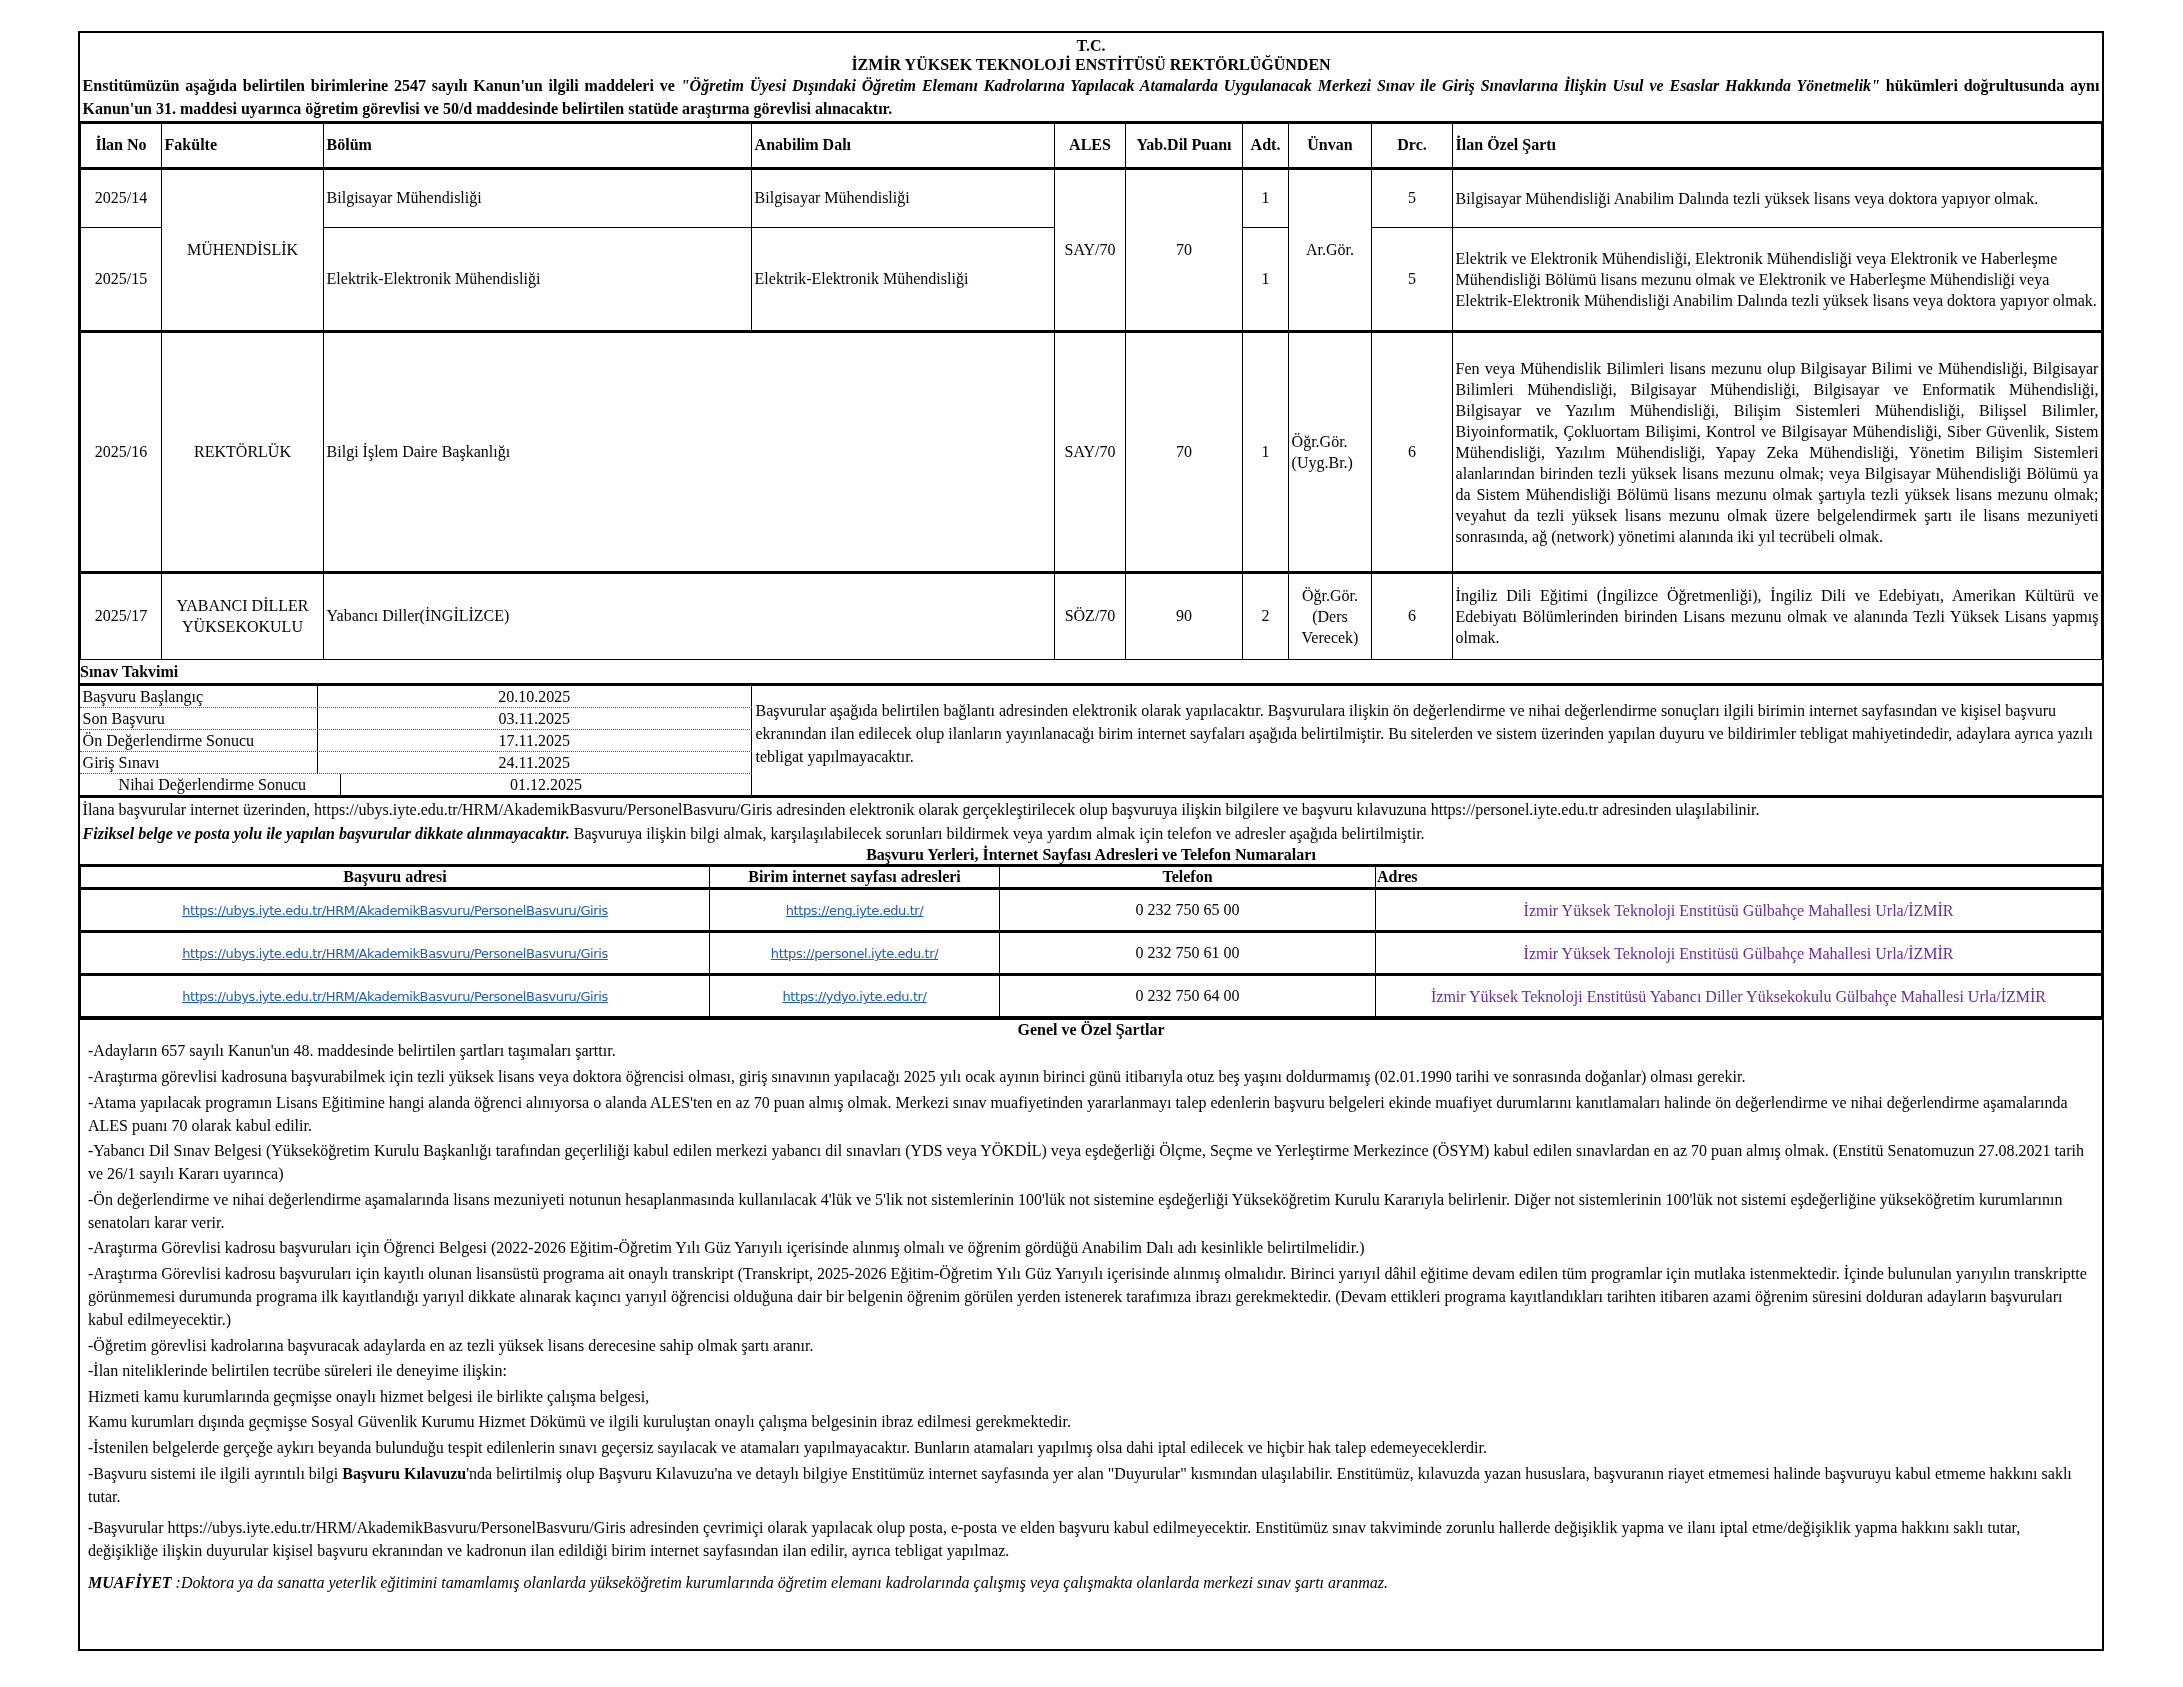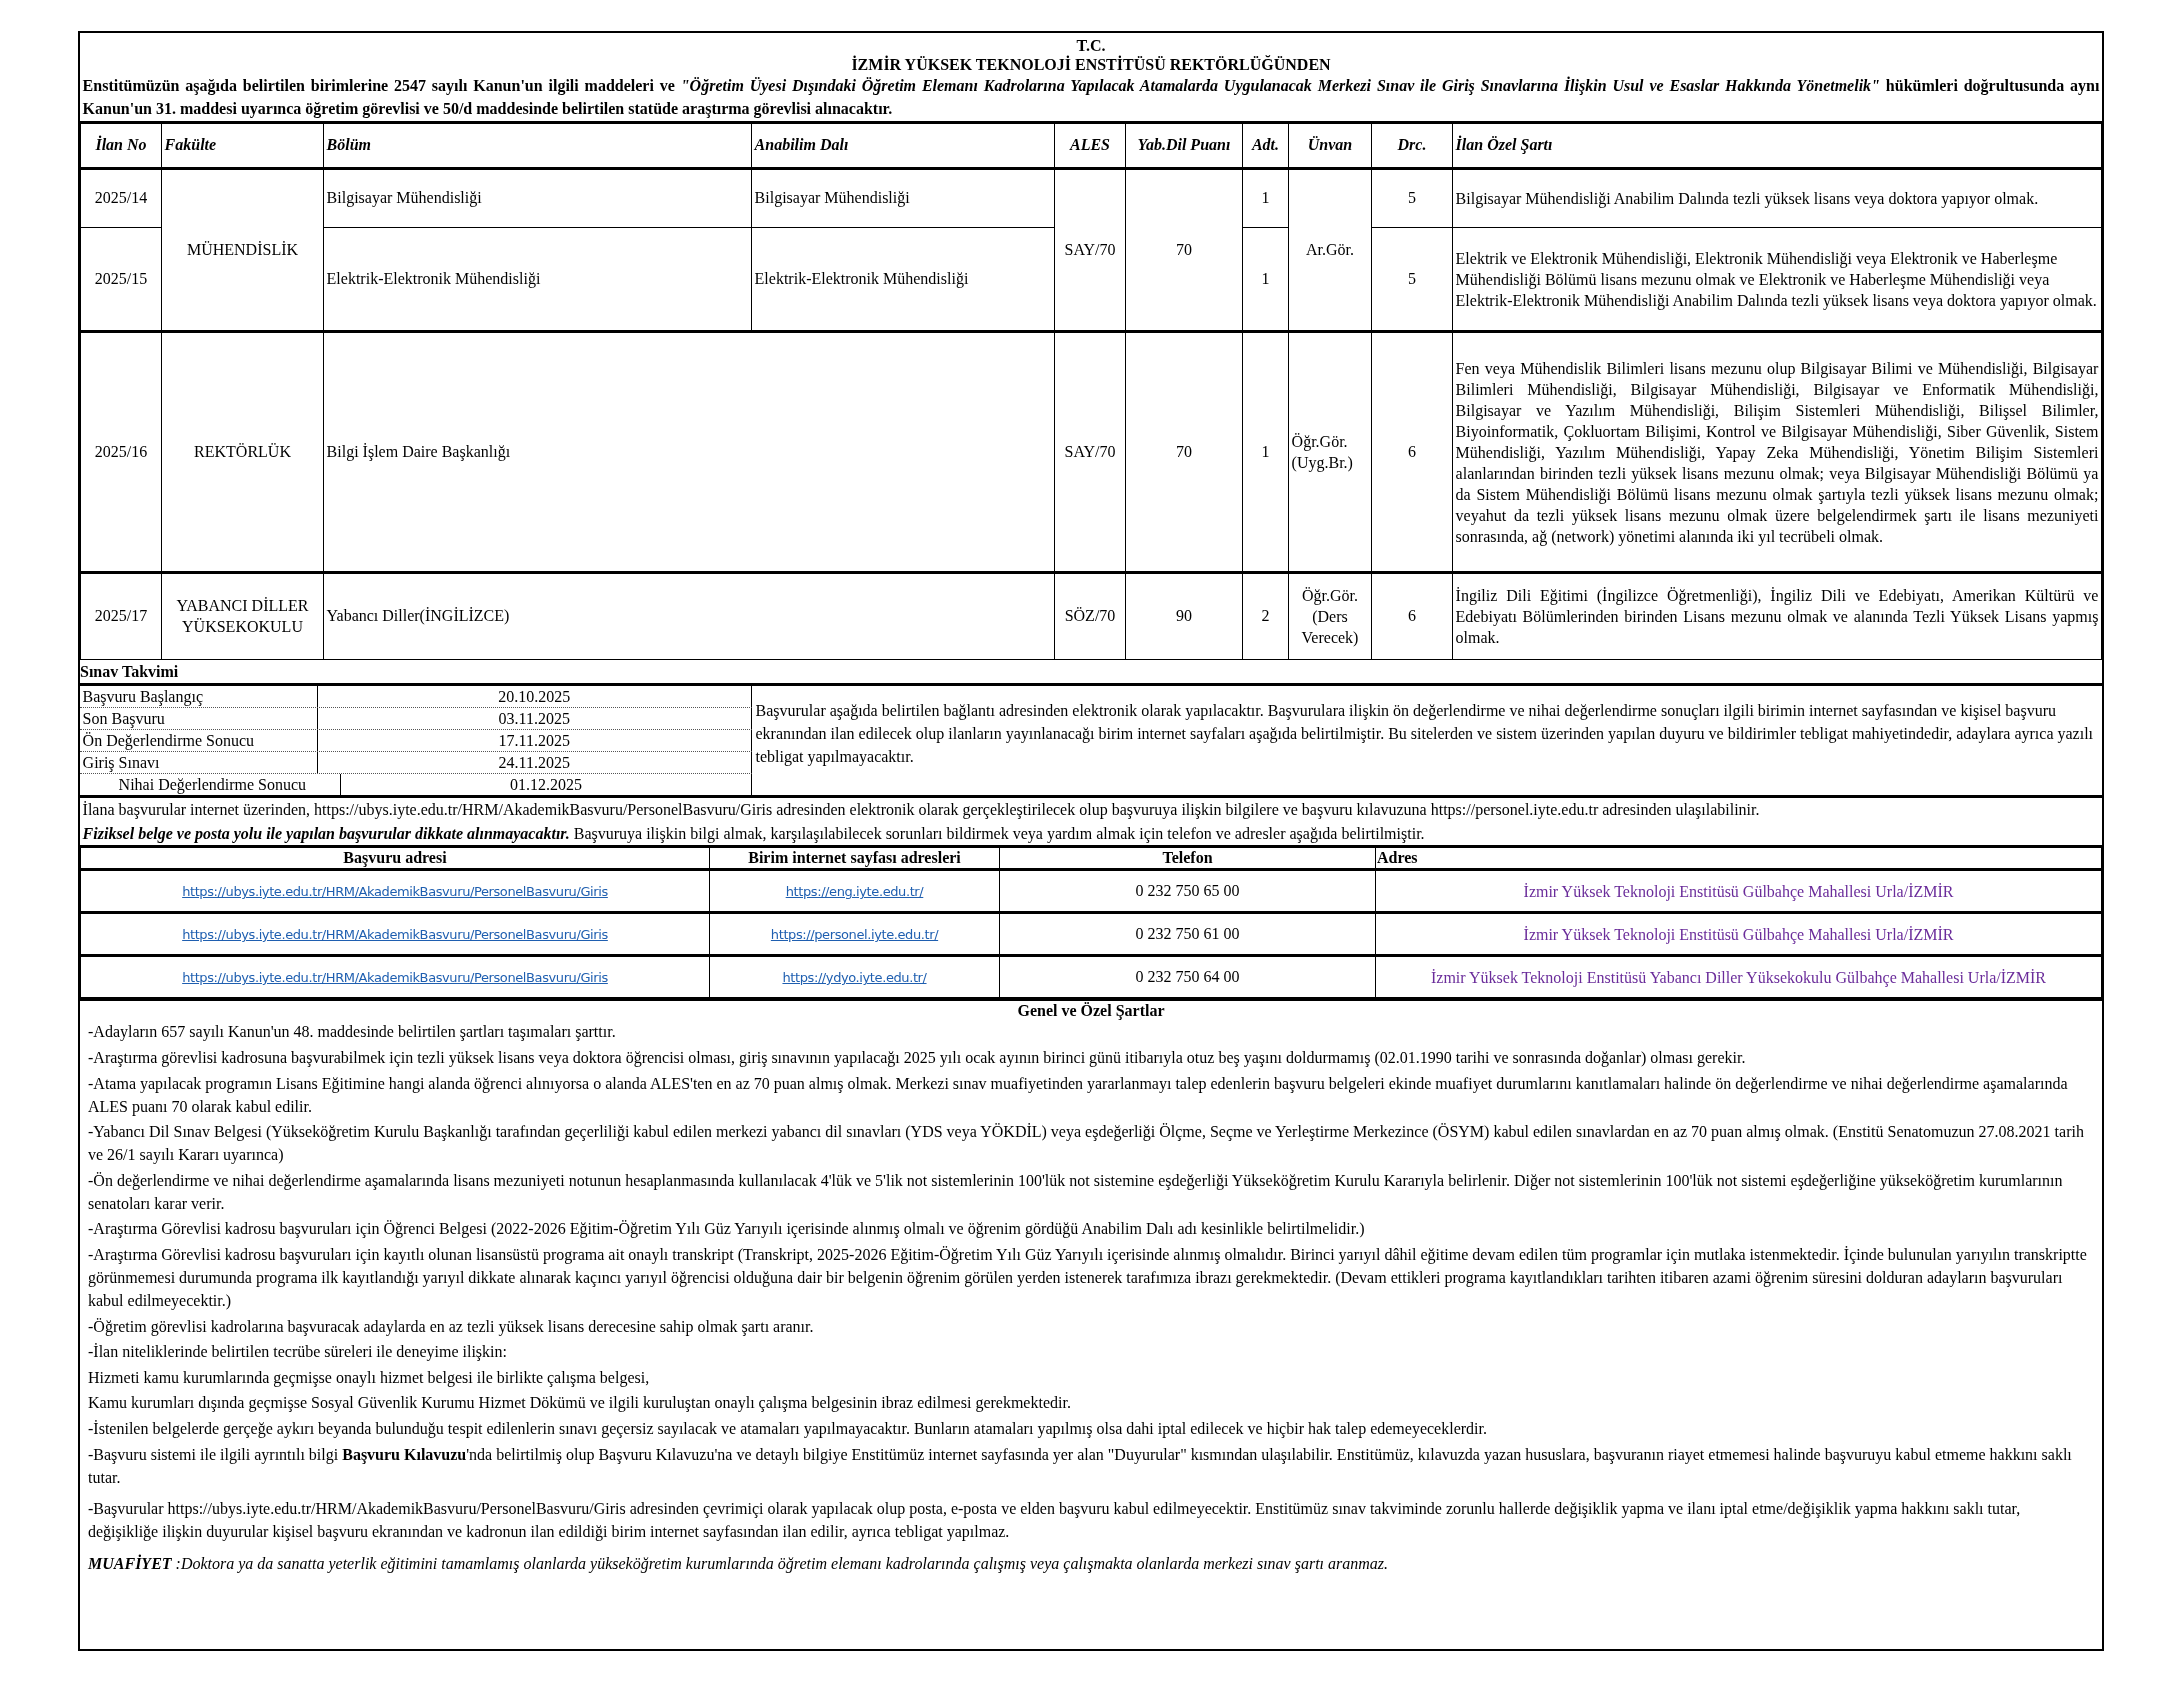--- a/index.html
+++ b/index.html
@@ -7,21 +7,21 @@
          font-family:"Liberation Serif", "DejaVu Serif", serif; color:#000; }
   .doc { position:absolute; left:78px; top:31px; width:2026px; height:1620px;
          border:2.6px solid #000; box-sizing:border-box; }
   .hdr { text-align:center; font-weight:bold; font-size:16px; line-height:19px; padding-top:2.6px; }
   .intro { font-weight:bold; font-size:16px; line-height:23.6px; text-align:justify; padding:0 2.6px;
            text-align-last:left; }
   .intro i { font-style:italic; }
   table { border-collapse:collapse; table-layout:fixed; }
   .main { width:100%; font-size:16px; }
   .main th, .main td { border:1.3px solid #000; padding:0.9px 2.6px; vertical-align:middle; }
-  .main th { font-weight:bold; height:41px; border-bottom:3.5px solid #000; border-top:3.5px solid #000;font-style:italic; }
+  .main th { font-weight:bold; height:41px; border-bottom:3.5px solid #000; border-top:3.5px solid #000; }
   .main td.c { text-align:center; }
   .main td.l { text-align:left; }
   .main td.j { text-align:justify; line-height:21px; }
   .main tr.r14 td { height:56px; }
   .main tr.r15 td { height:100px; }
   .main tr.r16 td { height:236px; }
   .main tr.r17 td { height:83px; }
   .thick-top td { border-top:3.5px solid #000; }
   .section-title { text-align:left; font-weight:bold; font-size:16px; line-height:23.6px;
                    border-top:3.5px solid #000; border-bottom:3.5px solid #000; }
@@ -161,20 +161,21 @@
       </div>
     </div>
     <div class="cal-right">Başvurular aşağıda belirtilen bağlantı adresinden elektronik olarak yapılacaktır. Başvurulara ilişkin ön değerlendirme ve nihai değerlendirme sonuçları ilgili birimin internet sayfasından ve kişisel başvuru ekranından ilan edilecek olup ilanların yayınlanacağı birim internet sayfaları aşağıda belirtilmiştir. Bu sitelerden ve sistem üzerinden yapılan duyuru ve bildirimler tebligat mahiyetindedir, adaylara ayrıca yazılı tebligat yapılmayacaktır.</div>
   </div>
 
   <div class="notice">
     <div>İlana başvurular internet üzerinden, https://ubys.iyte.edu.tr/HRM/AkademikBasvuru/PersonelBasvuru/Giris adresinden elektronik olarak gerçekleştirilecek olup başvuruya ilişkin bilgilere ve başvuru kılavuzuna https://personel.iyte.edu.tr adresinden ulaşılabilinir.</div>
     <div><b><i>Fiziksel belge ve posta yolu ile yapılan başvurular dikkate alınmayacaktır.</i></b><span> Başvuruya ilişkin bilgi almak, karşılaşılabilecek sorunları bildirmek veya yardım almak için telefon ve adresler aşağıda belirtilmiştir.</span></div>
   </div>
 
+  <div class="contact-title">Başvuru Yerleri, İnternet Sayfası Adresleri ve Telefon Numaraları</div>
 
   <table class="contacts">
     <colgroup>
         <col style="width:629px">
         <col style="width:290px">
         <col style="width:376px">
         <col>
       </colgroup>
     <thead>
       <tr>

